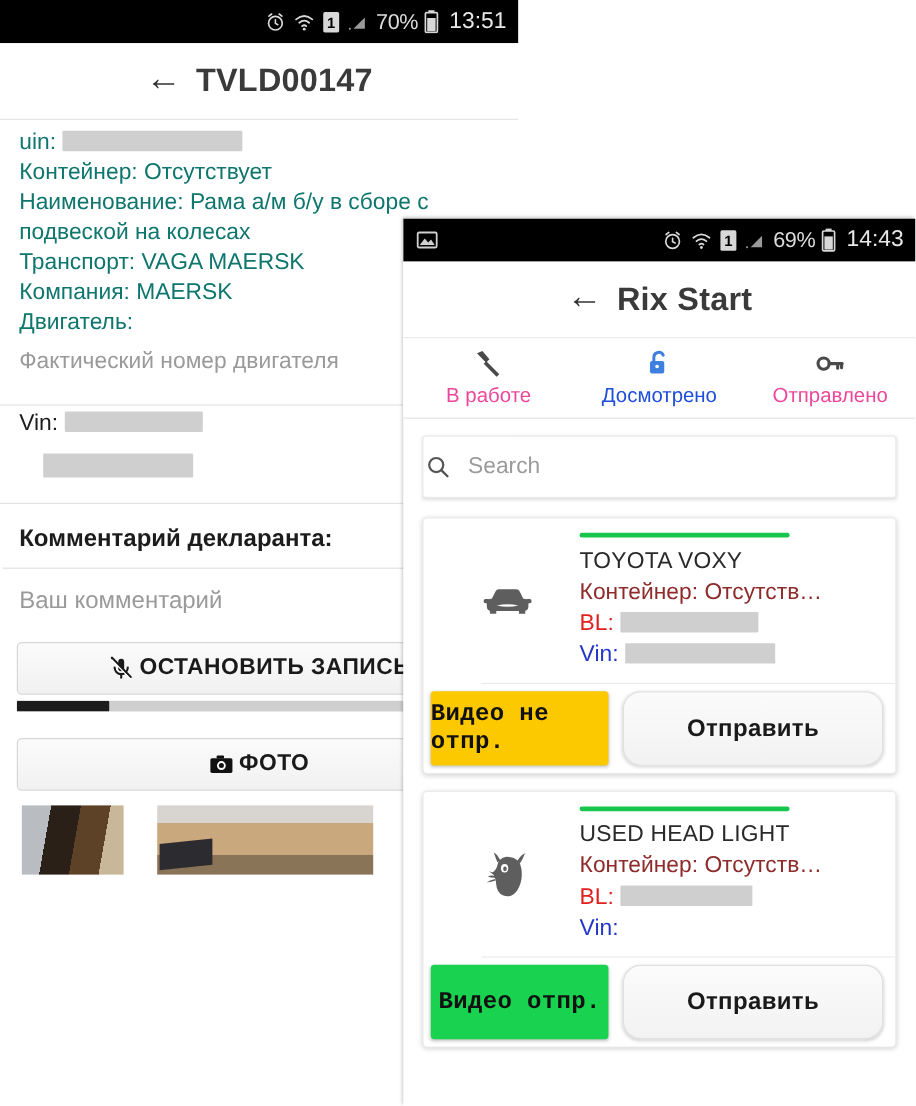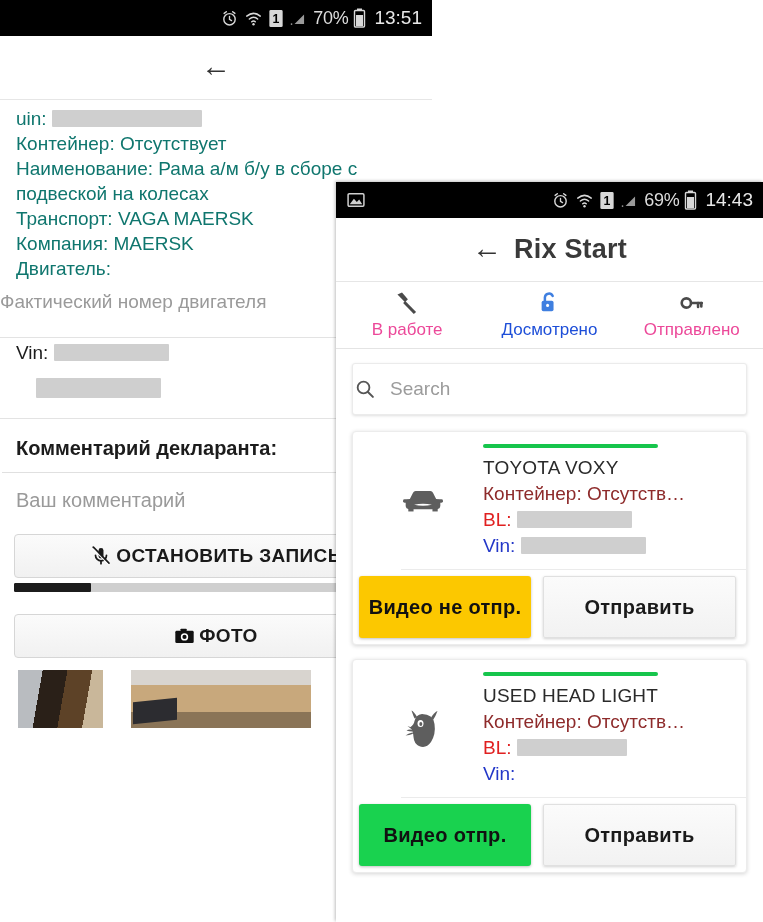--- a/index.html
+++ b/index.html
@@ -94,21 +94,21 @@
   .redact {
     display: inline-block;
     background: #cfcfcf;
     height: 17px;
     vertical-align: -2px;
     border-radius: 1px;
   }
   .field-placeholder {
     font-size: 19px;
     color: #9a9a9a;
-    padding: 10px 14px 16px 0;
+    padding: 10px 14px 16px 16px;
   }
   .vin-row {
     font-size: 19px;
     color: #1c1c1c;
     padding: 4px 0 0 0;
   }
   .vin-row2 { padding: 14px 0 10px 20px; }
   .divider { height: 1px; background: #e3e3e3; margin: 8px 0 0 0; }
 
   .section-title {
@@ -262,43 +262,44 @@
     padding: 0 0 6px 0;
     position: relative;
   }
   .card-actions::before {
     content: "";
     position: absolute;
     left: -48px; top: 0; width: 48px; height: 1px;
     background: transparent;
   }
   .btn-video {
-    width: 172px;
+    width: 148px;
     height: 62px;
     margin: 6px 0 0 -42px;
     display: flex; align-items: center; justify-content: center;
     border-radius: 3px;
     box-shadow: 0 1px 3px rgba(0,0,0,0.25);
     flex: none;
+    font-family: Liberation Mono, monospace;
   }
   .btn-video.yellow { background: #fcc800; }
   .btn-video.green { background: #19d24f; }
   .btn-video-label {
     font-size: 20px;
     font-weight: bold;
     color: #111111;
     letter-spacing: 0.3px;
   }
   .btn-send {
     flex: 1;
     margin: 6px 10px 0 12px;
     height: 62px;
     background: linear-gradient(#fbfbfb, #f2f2f2);
     border: 1px solid #e0e0e0;
-    border-radius: 2px;
+    border-radius: 15px;
     display: flex; align-items: center; justify-content: center;
     box-shadow: 0 1px 3px rgba(0,0,0,0.18);
     box-sizing: border-box;
   }
   .btn-send-label {
     font-size: 20px;
     font-weight: bold;
     color: #1a1a1a;
     letter-spacing: 0.3px;
   }
@@ -336,20 +337,21 @@
         <rect x="4" y="0.5" width="5" height="2" fill="#d8d8d8"></rect>
         <rect x="1.5" y="2.5" width="10" height="16.5" rx="1" fill="none" stroke="#d8d8d8" stroke-width="1.4"></rect>
         <rect x="3" y="7" width="7" height="11" fill="#d8d8d8"></rect>
       </svg>
       <span class="sb-time">13:51</span>
     </div>
   </div>
 
   <div class="appbar">
     <span class="appbar-back">←</span>
+    <span class="appbar-title">TVLD00147</span>
   </div>
 
   <div class="lp-body">
     <div class="info-line">
       <span>uin:</span>
       <span class="redact" style="width:150px;"></span>
     </div>
     <div class="info-line">Контейнер: Отсутствует</div>
     <div class="info-line wrap">Наименование: Рама а/м б/у в сборе с подвеской на колесах</div>
     <div class="info-line">Транспорт: VAGA MAERSK</div>

